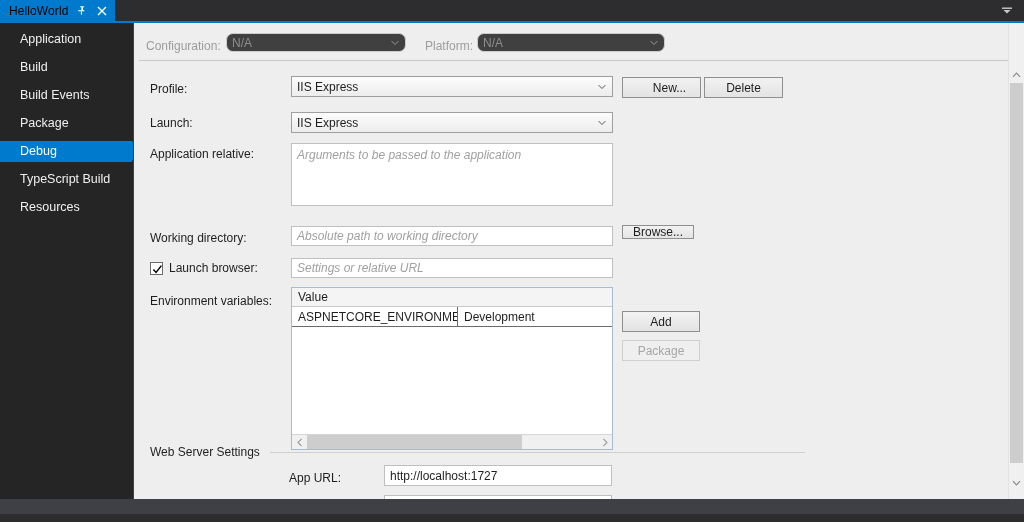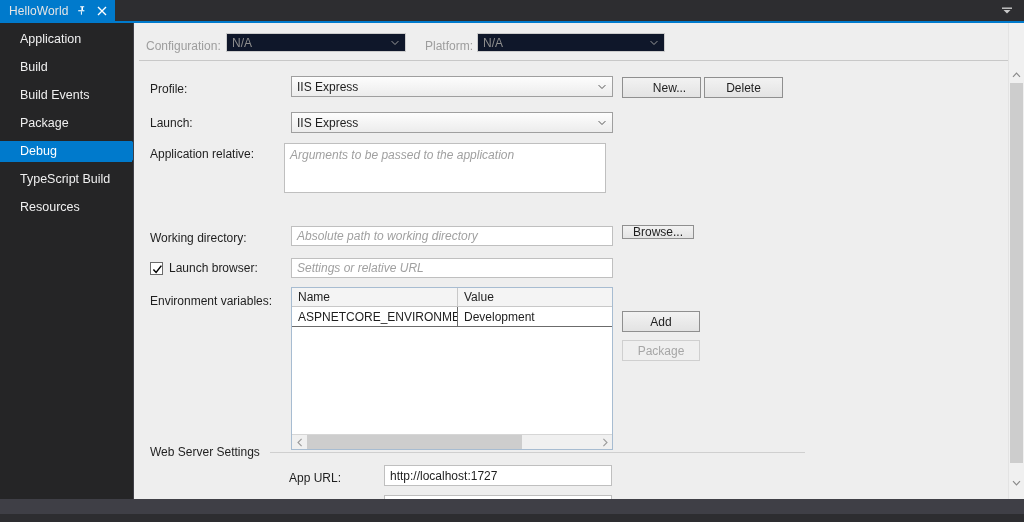--- a/index.html
+++ b/index.html
@@ -36,21 +36,21 @@
     left: 0; top: 0;
     height: 21px;
     background: #007acc;
     display: flex;
     align-items: center;
     padding: 0 7px 0 9px;
     box-sizing: border-box;
     gap: 8px;
   }
   .doc-tab-title {
-    color: #e5e5e5;
+    color: #000000;
     font-size: 12px;
     white-space: nowrap;
     letter-spacing: .1px;
   }
   .tab-icon {
     color: #ffffff;
     font-size: 11px;
     line-height: 1;
     display: inline-flex;
     align-items: center;
@@ -159,23 +159,24 @@
     white-space: nowrap;
   }
   .combo .arrow {
     position: absolute;
     right: 6px; top: 50%;
     transform: translateY(-50%);
     width: 9px; height: 9px;
     display: flex; align-items: center; justify-content: center;
   }
   .combo.disabled {
-    background: #0f172a;
+    background: #404040;
     border-color: #cccccc;
     color: #8e8e8e;
+    border-radius: 7px;
   }
   .combo.filled {
     background: linear-gradient(#fdfdfd, #ececec);
     border-color: #9f9f9f;
   }
 
   
   .btn {
     position: absolute;
     background: linear-gradient(#f2f2f2, #e3e3e3);
@@ -436,21 +437,21 @@
     <div class="combo filled" style="left:157px; top:89px; width:322px; height:21px;">
       <span>IIS Express</span>
       <span class="arrow">
         <svg width="8" height="5" viewBox="0 0 8 5">
             <path d="M0.6 0.6 L4 4 L7.4 0.6" stroke="#555" stroke-width="1" fill="none"></path>
           </svg>
       </span>
     </div>
 
     <span class="lbl" style="left:16px; top:124px;">Application relative:</span>
-    <div class="tbox ta" style="left:150px; top:120px; width:322px; height:50px; padding-top:4px;">
+    <div class="tbox ta" style="left:157px; top:120px; width:322px; height:63px; padding-top:4px;">
       <span class="ph">Arguments to be passed to the application</span>
     </div>
 
     <span class="lbl" style="left:16px; top:208px;">Working directory:</span>
     <div class="tbox" style="left:157px; top:203px; width:322px; height:20px;">
       <span class="ph">Absolute path to working directory</span>
     </div>
     <div class="btn" style="left:488px; top:202px; width:72px; height:14px;">Browse...</div>
 
     <div class="cbx-wrap" style="left:16px; top:238px;">
@@ -461,21 +462,20 @@
       </span>
       <span class="lbl" style="position:static;">Launch browser:</span>
     </div>
     <div class="tbox" style="left:157px; top:235px; width:322px; height:20px;">
       <span class="ph">Settings or relative URL</span>
     </div>
 
     <span class="lbl" style="left:16px; top:271px;">Environment variables:</span>
     <div class="grid" style="left:157px; top:264px; width:322px; height:163px;">
       <div class="grid-head">
-        <div class="col-name">Name</div>
         <div class="col-val">Value</div>
       </div>
       <div class="grid-row">
         <div class="col-name">ASPNETCORE_ENVIRONMENT</div>
         <div class="col-val">Development</div>
       </div>
       <div class="grid-hscroll">
         <span class="hs-arrow">
           <svg width="6" height="9" viewBox="0 0 6 9">
               <path d="M4.6 0.8 L1 4.5 L4.6 8.2" stroke="#9a9a9a" stroke-width="1.1" fill="none"></path>

